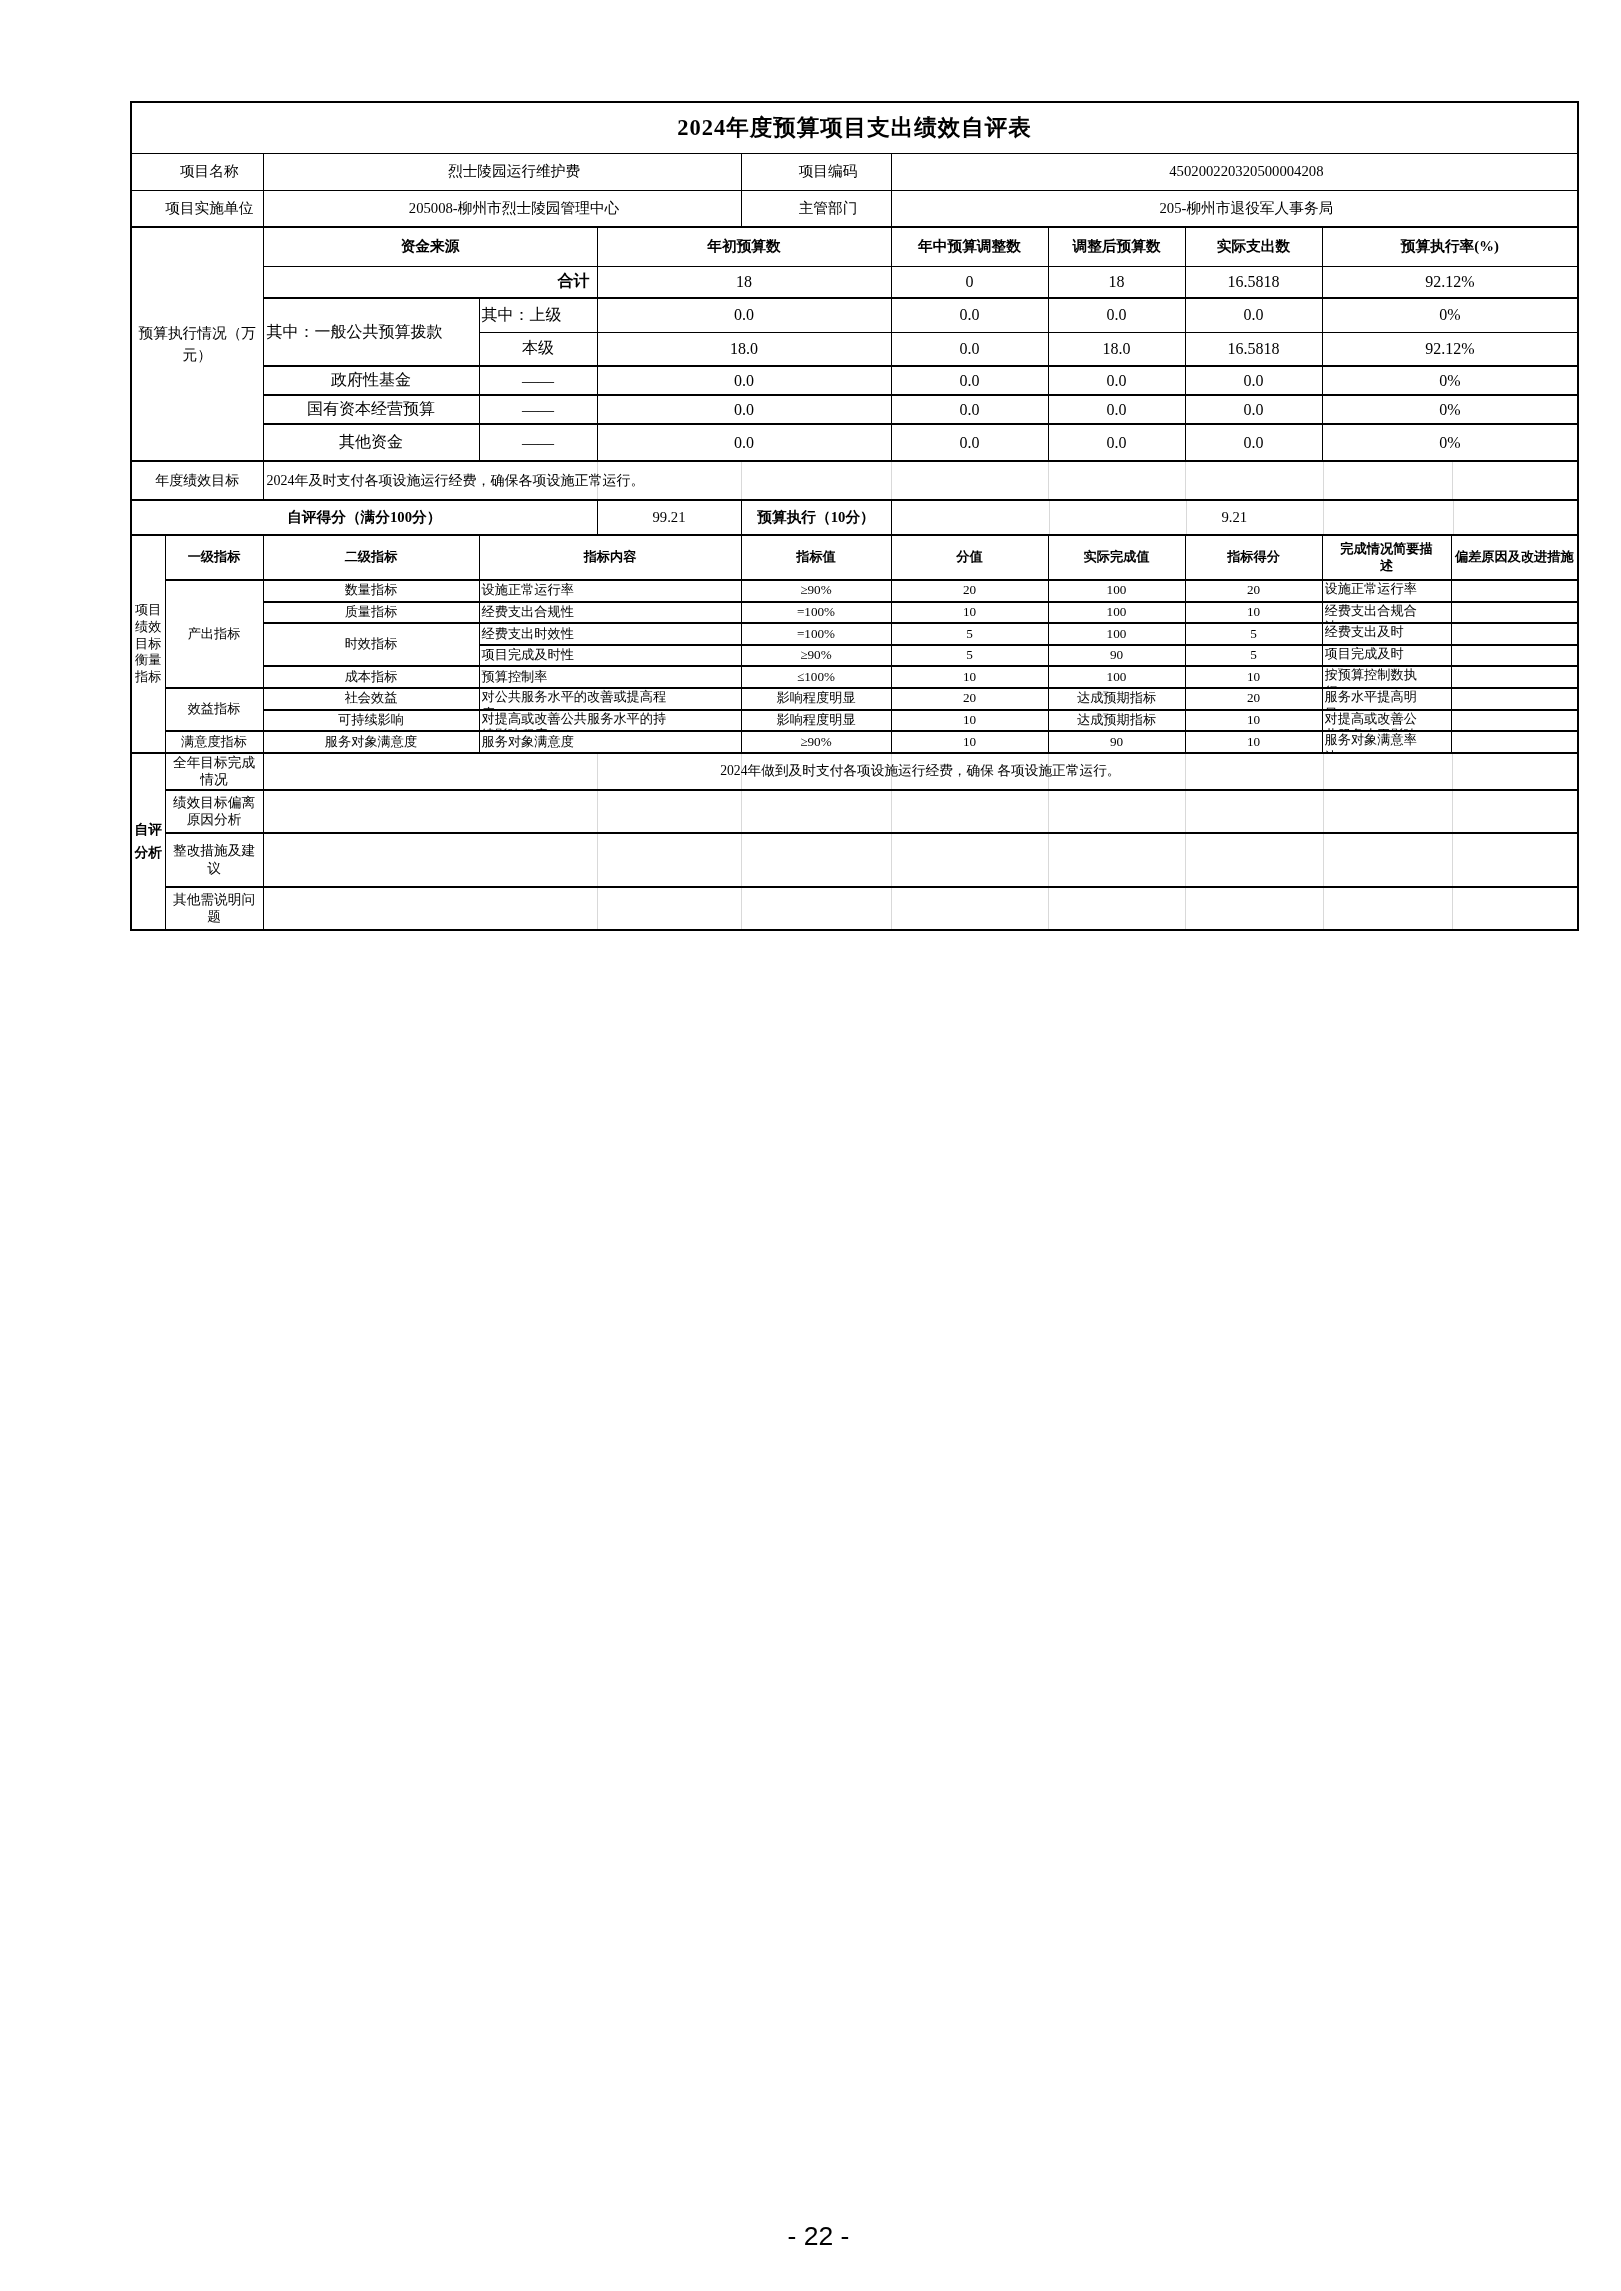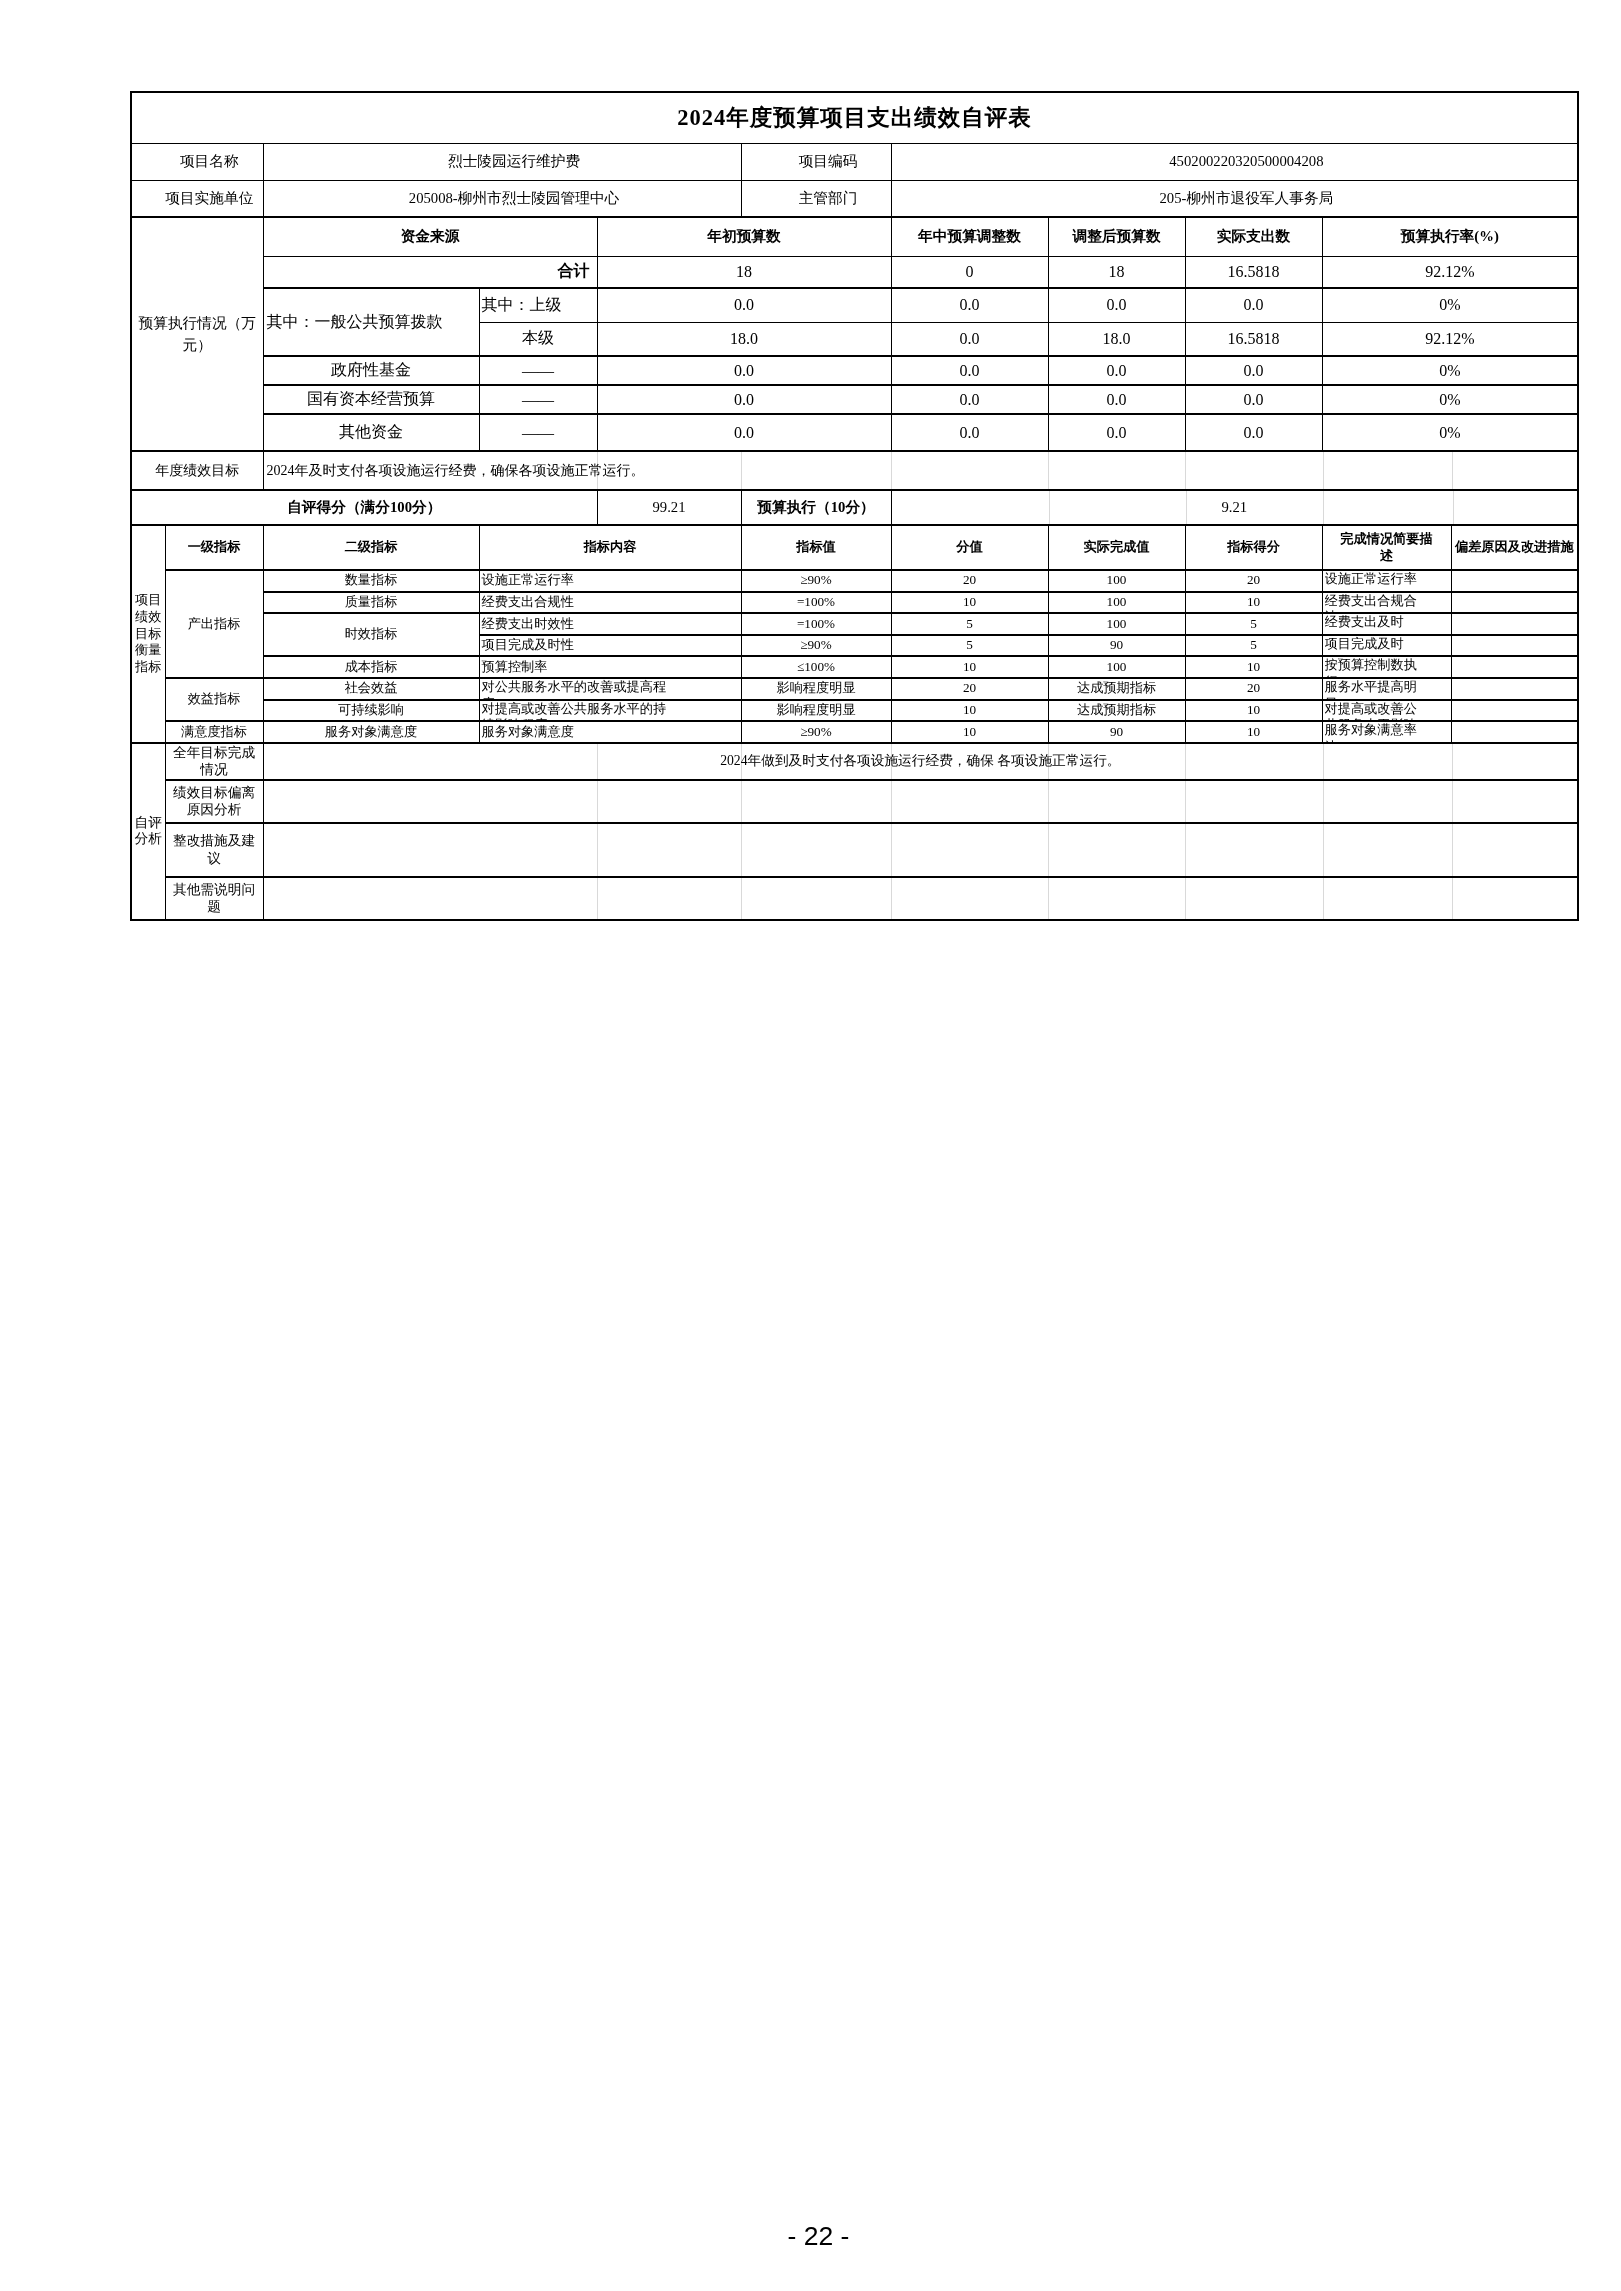--- a/index.html
+++ b/index.html
@@ -1,30 +1,30 @@
 <!DOCTYPE html>
 <html><head>
 <meta charset="utf-8">
 <style>
   html,body{margin:0;padding:0;background:#ffffff;}
   .page{position:relative;width:1621px;height:2292px;background:#fff;
         font-family:"Liberation Serif","DejaVu Serif",serif;color:#000;overflow:hidden;}
-  table.main{position:absolute;left:130px;top:91px;width:1448px;
+  table.main{position:absolute;left:130px;top:101px;width:1448px;
              border-collapse:collapse;table-layout:fixed;border:2px solid #000;}
   td{border:1px solid #000;text-align:center;vertical-align:middle;
      font-size:13.7px;padding:0 2.9px;overflow:hidden;}
   tr.t > td{border-top:2px solid #000;}
   .bold{font-weight:bold;}
   .left{text-align:left;}
   .right{text-align:right;padding-right:6.9px;}
   .title-cell{font-size:22.5px;font-weight:bold;letter-spacing:1px;}
   .info td{font-size:14.7px;padding-left:27px;}
   .bhead td{font-size:14.7px;font-weight:bold;}
   .bud td{font-size:16px;}
-  .vlab{font-size:10.3px;line-height:16px;padding:0;word-break:break-all;}
+  .vlab{font-size:10.3px;line-height:23px;padding:0;word-break:break-all;font-weight:bold;}
   .blab{font-size:14.7px;line-height:22px;}
   .goal td{font-size:14px;margin-top:18px;}
   .score td{font-size:14.7px;}
   .ihead td{font-size:13.2px;font-weight:bold;line-height:16.7px;}
   .dev-head{font-size:11.8px;margin-top:16px;}
   .ind td{font-size:13.2px;line-height:16.7px;padding:0 2px;}
   .ch{height:19.6px;overflow:hidden;}
   .w7{display:inline-block;max-width:7.4em;vertical-align:top;}
   .wnarrow{display:inline-block;max-width:186px;text-align:left;vertical-align:top;}
   .alab{padding:0 1px;font-size:13.2px;line-height:17.6px;}

